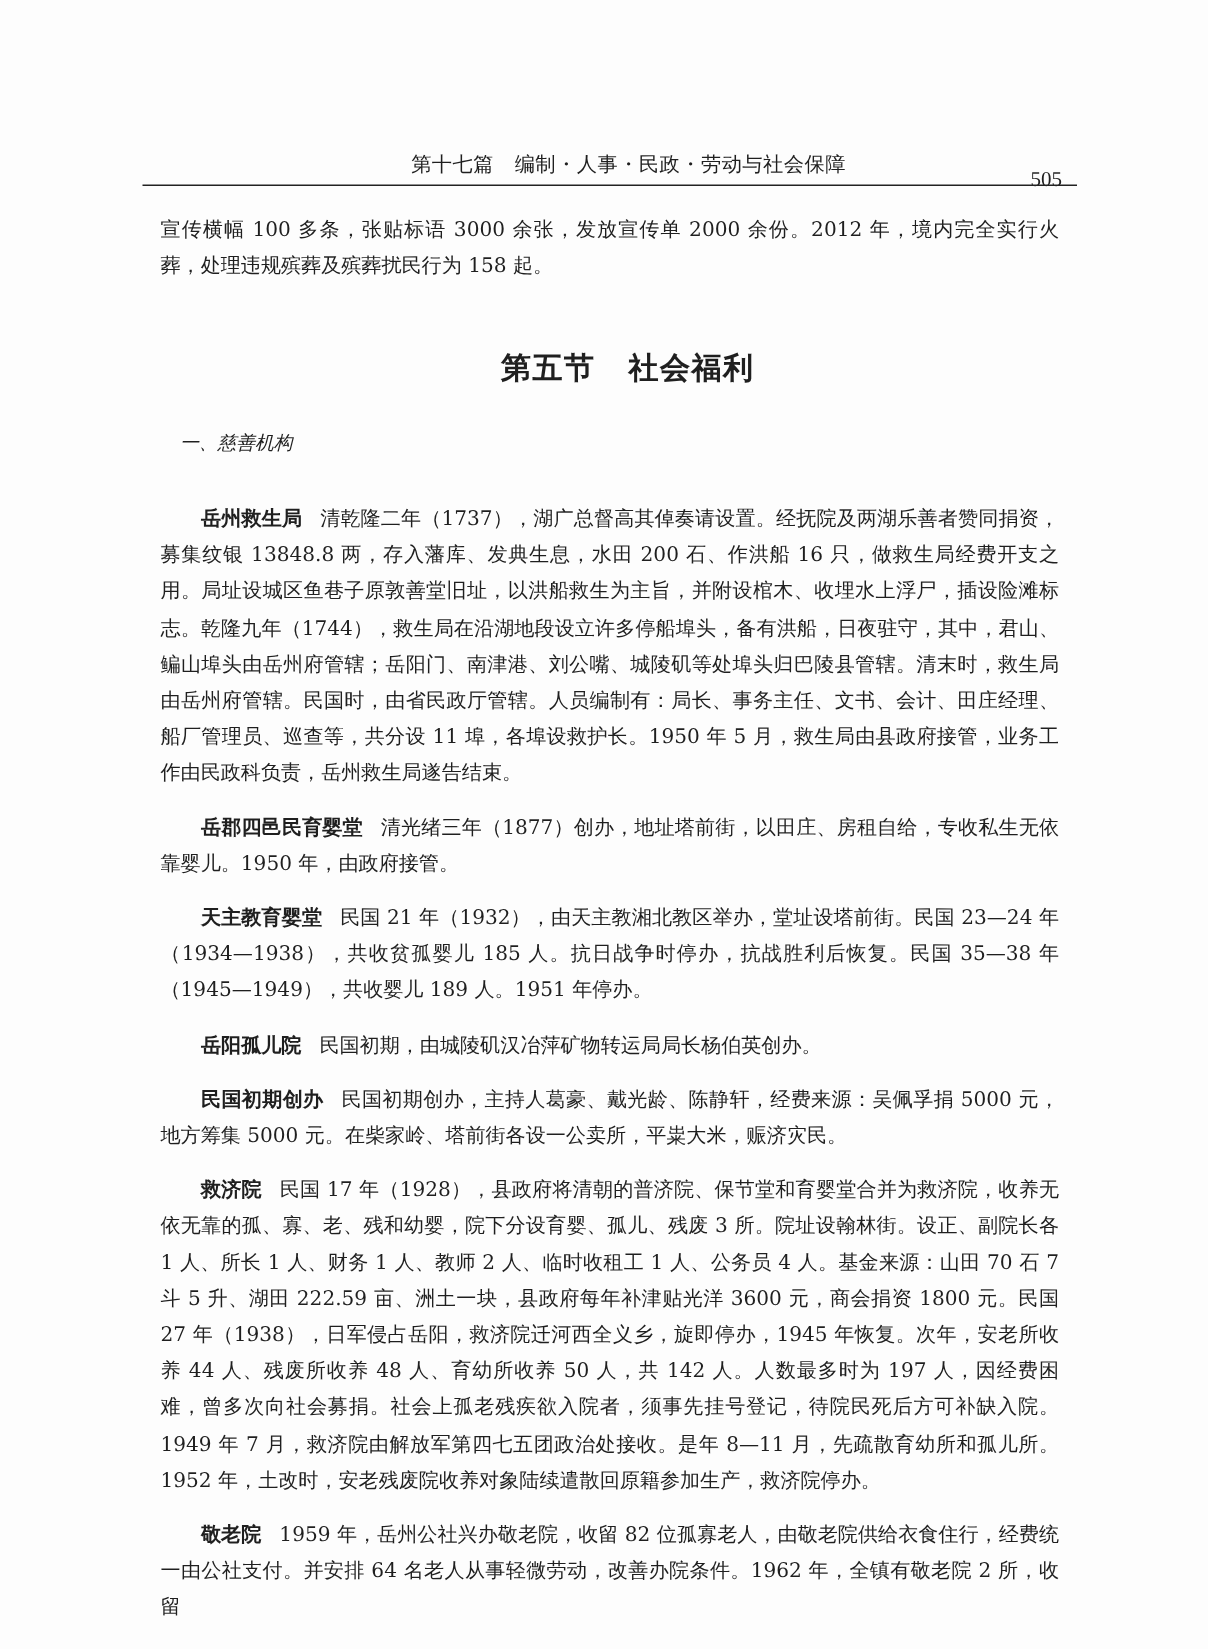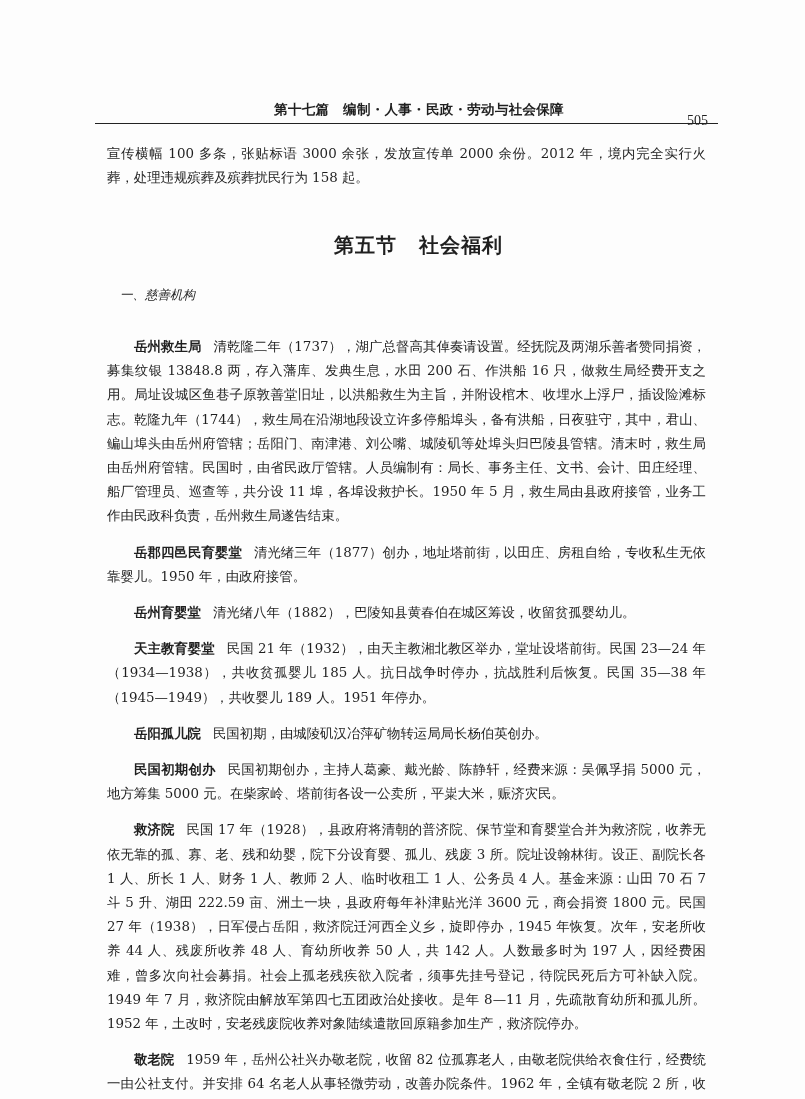--- a/index.html
+++ b/index.html
@@ -1,21 +1,21 @@
 <!DOCTYPE html>
 <html><head>
 <meta charset="utf-8">
 <style>
   html, body { margin: 0; padding: 0; background: #fdfdfd; }
   body { width: 805px; height: 1099px; position: relative; overflow: hidden;
          font-family: "DejaVu Serif", "Liberation Serif", serif; color: #1f1f1f; }
   .page { position: absolute; left: 0; top: 0; width: 805px; height: 1099px; }
   .running-head { position: absolute; left: 95px; top: 97px; width: 623px; height: 26px; }
   .running-title { position: absolute; left: 0; right: 0; top: 4px; text-align: center;
-                   font-family: "DejaVu Sans", "Liberation Sans", sans-serif; font-weight: bold;
+                   font-family: "DejaVu Sans", "Liberation Sans", sans-serif; font-weight: normal;
                    font-size: 13.5px; letter-spacing: 0.3px; padding-left: 25px; }
   .page-number { position: absolute; right: 10px; top: 16px; font-family: Liberation Serif, serif; font-size: 14px; text-align: right; }
   .head-rule { position: absolute; left: 95px; top: 123px; width: 623px; height: 0; border-top: 1.2px solid #222; }
   .body-text { position: absolute; left: 95px; width: 623px; font-size: 13.4px; line-height: 24.2px;
                text-align: justify; text-justify: inter-character; }
   .body-text p { margin: 12px; }
   .indent { text-indent: 27px; }
   .lead { font-family: "DejaVu Sans", "Liberation Sans", sans-serif; font-weight: bold; margin-right: 12px; }
   .section-title { position: absolute; left: 0; width: 805px; top: 232px; text-align: center;
                    font-family: Liberation Serif, serif; font-weight: bold; font-size: 20px; letter-spacing: 1px; padding-left: 16px; }
@@ -39,21 +39,20 @@
 
   <div class="section-title">
     <span>第五节</span><span class="gap"></span><span>社会福利</span>
   </div>
 
   <div class="subsection">一、慈善机构</div>
 
   <div class="body-text" style="top:323px;">
     <p class="indent"><span class="lead">岳州救生局</span><span>清乾隆二年（1737），湖广总督高其倬奏请设置。经抚院及两湖乐善者赞同捐资，募集纹银 13848.8 两，存入藩库、发典生息，水田 200 石、作洪船 16 只，做救生局经费开支之用。局址设城区鱼巷子原敦善堂旧址，以洪船救生为主旨，并附设棺木、收埋水上浮尸，插设险滩标志。乾隆九年（1744），救生局在沿湖地段设立许多停船埠头，备有洪船，日夜驻守，其中，君山、鳊山埠头由岳州府管辖；岳阳门、南津港、刘公嘴、城陵矶等处埠头归巴陵县管辖。清末时，救生局由岳州府管辖。民国时，由省民政厅管辖。人员编制有：局长、事务主任、文书、会计、田庄经理、船厂管理员、巡查等，共分设 11 埠，各埠设救护长。1950 年 5 月，救生局由县政府接管，业务工作由民政科负责，岳州救生局遂告结束。</span></p>
     <p class="indent"><span class="lead">岳郡四邑民育婴堂</span><span>清光绪三年（1877）创办，地址塔前街，以田庄、房租自给，专收私生无依靠婴儿。1950 年，由政府接管。</span></p>
-    <p class="indent"><span class="lead">岳州育婴堂</span><span>清光绪八年（1882），巴陵知县黄春伯在城区筹设，收留贫孤婴幼儿。</span></p>
     <p class="indent"><span class="lead">天主教育婴堂</span><span>民国 21 年（1932），由天主教湘北教区举办，堂址设塔前街。民国 23—24 年（1934—1938），共收贫孤婴儿 185 人。抗日战争时停办，抗战胜利后恢复。民国 35—38 年（1945—1949），共收婴儿 189 人。1951 年停办。</span></p>
     <p class="indent"><span class="lead">岳阳孤儿院</span><span>民国初期，由城陵矶汉冶萍矿物转运局局长杨伯英创办。</span></p>
     <p class="indent"><span class="lead">民国初期创办</span><span>民国初期创办，主持人葛豪、戴光龄、陈静轩，经费来源：吴佩孚捐 5000 元，地方筹集 5000 元。在柴家岭、塔前街各设一公卖所，平粜大米，赈济灾民。</span></p>
     <p class="indent"><span class="lead">救济院</span><span>民国 17 年（1928），县政府将清朝的普济院、保节堂和育婴堂合并为救济院，收养无依无靠的孤、寡、老、残和幼婴，院下分设育婴、孤儿、残废 3 所。院址设翰林街。设正、副院长各 1 人、所长 1 人、财务 1 人、教师 2 人、临时收租工 1 人、公务员 4 人。基金来源：山田 70 石 7 斗 5 升、湖田 222.59 亩、洲土一块，县政府每年补津贴光洋 3600 元，商会捐资 1800 元。民国 27 年（1938），日军侵占岳阳，救济院迁河西全义乡，旋即停办，1945 年恢复。次年，安老所收养 44 人、残废所收养 48 人、育幼所收养 50 人，共 142 人。人数最多时为 197 人，因经费困难，曾多次向社会募捐。社会上孤老残疾欲入院者，须事先挂号登记，待院民死后方可补缺入院。1949 年 7 月，救济院由解放军第四七五团政治处接收。是年 8—11 月，先疏散育幼所和孤儿所。1952 年，土改时，安老残废院收养对象陆续遣散回原籍参加生产，救济院停办。</span></p>
     <p class="indent"><span class="lead">敬老院</span><span>1959 年，岳州公社兴办敬老院，收留 82 位孤寡老人，由敬老院供给衣食住行，经费统一由公社支付。并安排 64 名老人从事轻微劳动，改善办院条件。1962 年，全镇有敬老院 2 所，收留</span></p>
   </div>
 
 </div>
 
 </body></html>

